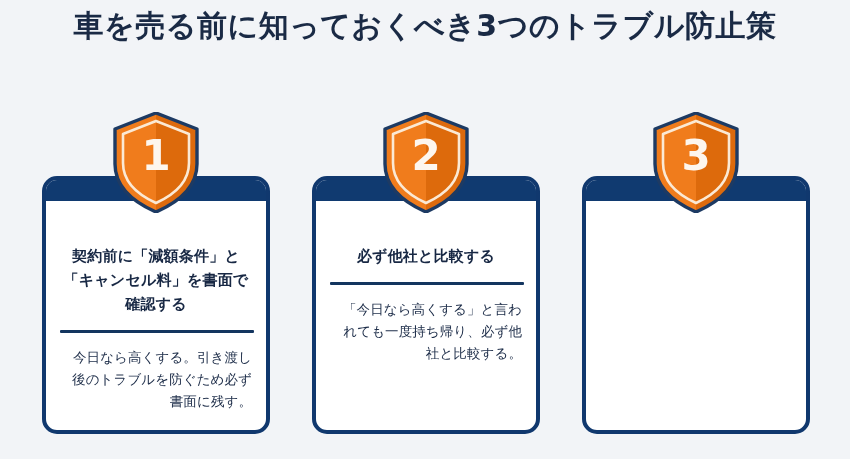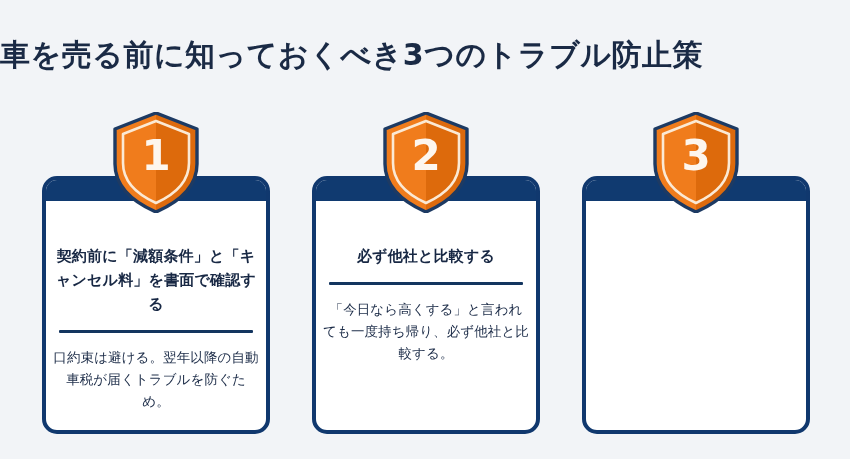--- a/index.html
+++ b/index.html
@@ -18,24 +18,24 @@
   #infographic {
     position: relative;
     width: 850px;
     height: 459px;
     box-sizing: border-box;
   }
 
   
   .title {
     position: absolute;
-    top: 33px;
+    top: 4px;
     left: 0;
     width: 850px;
-    text-align: left;
+    text-align: center;
     font-size: 30px;
     line-height: 44px;
     font-weight: bold;
     color: #1a2a45;
     letter-spacing: 0.5px;
     white-space: nowrap;
   }
 
   
   .cards {
@@ -78,21 +78,21 @@
     height: 21px;
     background: #103a70;
   }
 
   .card-inner {
     position: absolute;
     top: 21px;
     left: 0;
     right: 0;
     bottom: 0;
-    padding: 0 7px;
+    padding: 0 14px;
     box-sizing: border-box;
     display: flex;
     flex-direction: column;
   }
 
   .card-heading {
     margin-top: 43px;
     text-align: center;
     font-size: 15px;
     line-height: 24px;
@@ -106,21 +106,21 @@
     margin-top: 14px;
     width: 194px;
     height: 3px;
     background: #13355f;
     border-radius: 1px;
     flex: none;
   }
 
   .card-body {
     margin-top: 13px;
-    text-align: center;
+    text-align: right;
     font-size: 13.5px;
     line-height: 22px;
     color: #1b2b47;
     letter-spacing: 0.1px;
   }
 
   
   .shield {
     position: absolute;
     top: 0;
@@ -161,21 +161,21 @@
   <div class="title">車を売る前に知っておくべき3つのトラブル防止策</div>
 
   <div class="cards">
 
     <div class="card-wrap c0">
       <div class="card">
         <div class="card-topband"></div>
         <div class="card-inner">
           <div class="card-heading">契約前に「減額条件」と「キャンセル料」を書面で確認する</div>
           <div class="card-divider"></div>
-          <div class="card-body">口約束は避ける。翌年以降の自動車税が届くトラブルを防ぐため。</div>
+          <div class="card-body">今日なら高くする。引き渡し後のトラブルを防ぐため必ず書面に残す。</div>
         </div>
       </div>
       <div class="shield">
         <svg viewBox="0 0 86 101" xmlns="http://www.w3.org/2000/svg" aria-hidden="true">
           <defs>
             <linearGradient id="shg1" x1="0" y1="0" x2="1" y2="0">
               <stop offset="0%" stop-color="#f07c1c"></stop>
               <stop offset="50%" stop-color="#f07c1c"></stop>
               <stop offset="50%" stop-color="#dd6a0c"></stop>
               <stop offset="100%" stop-color="#dd6a0c"></stop>

